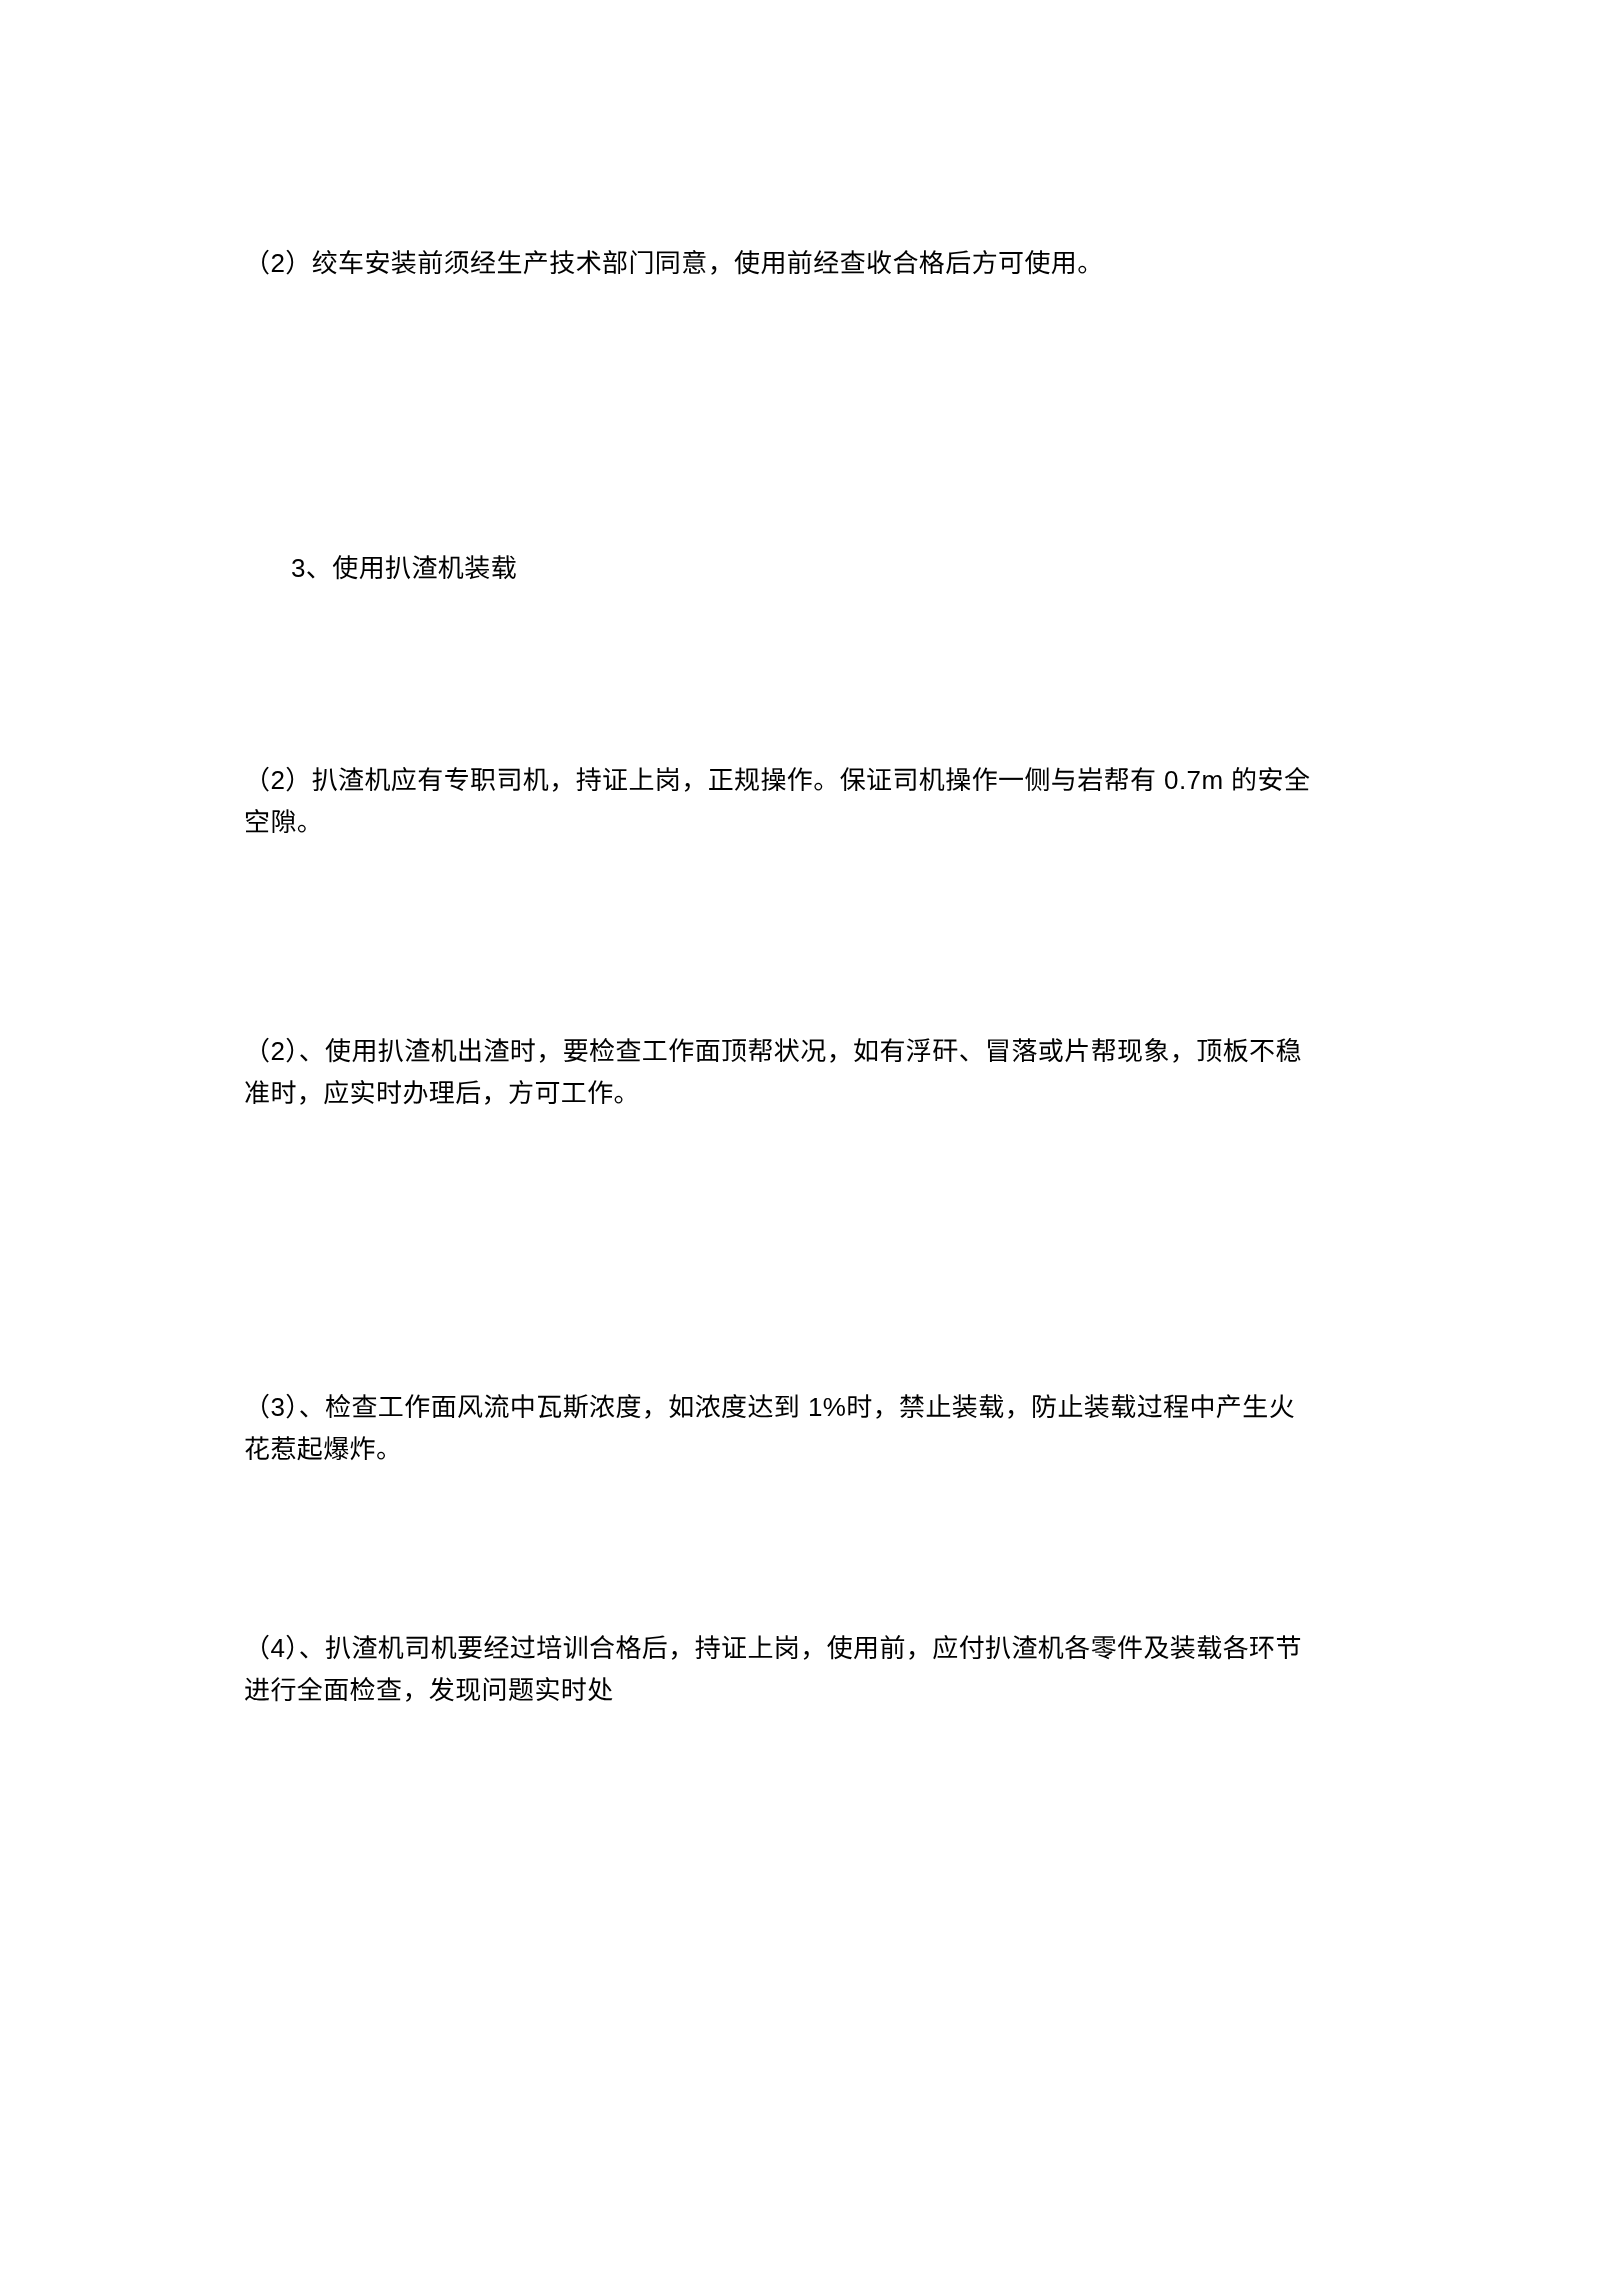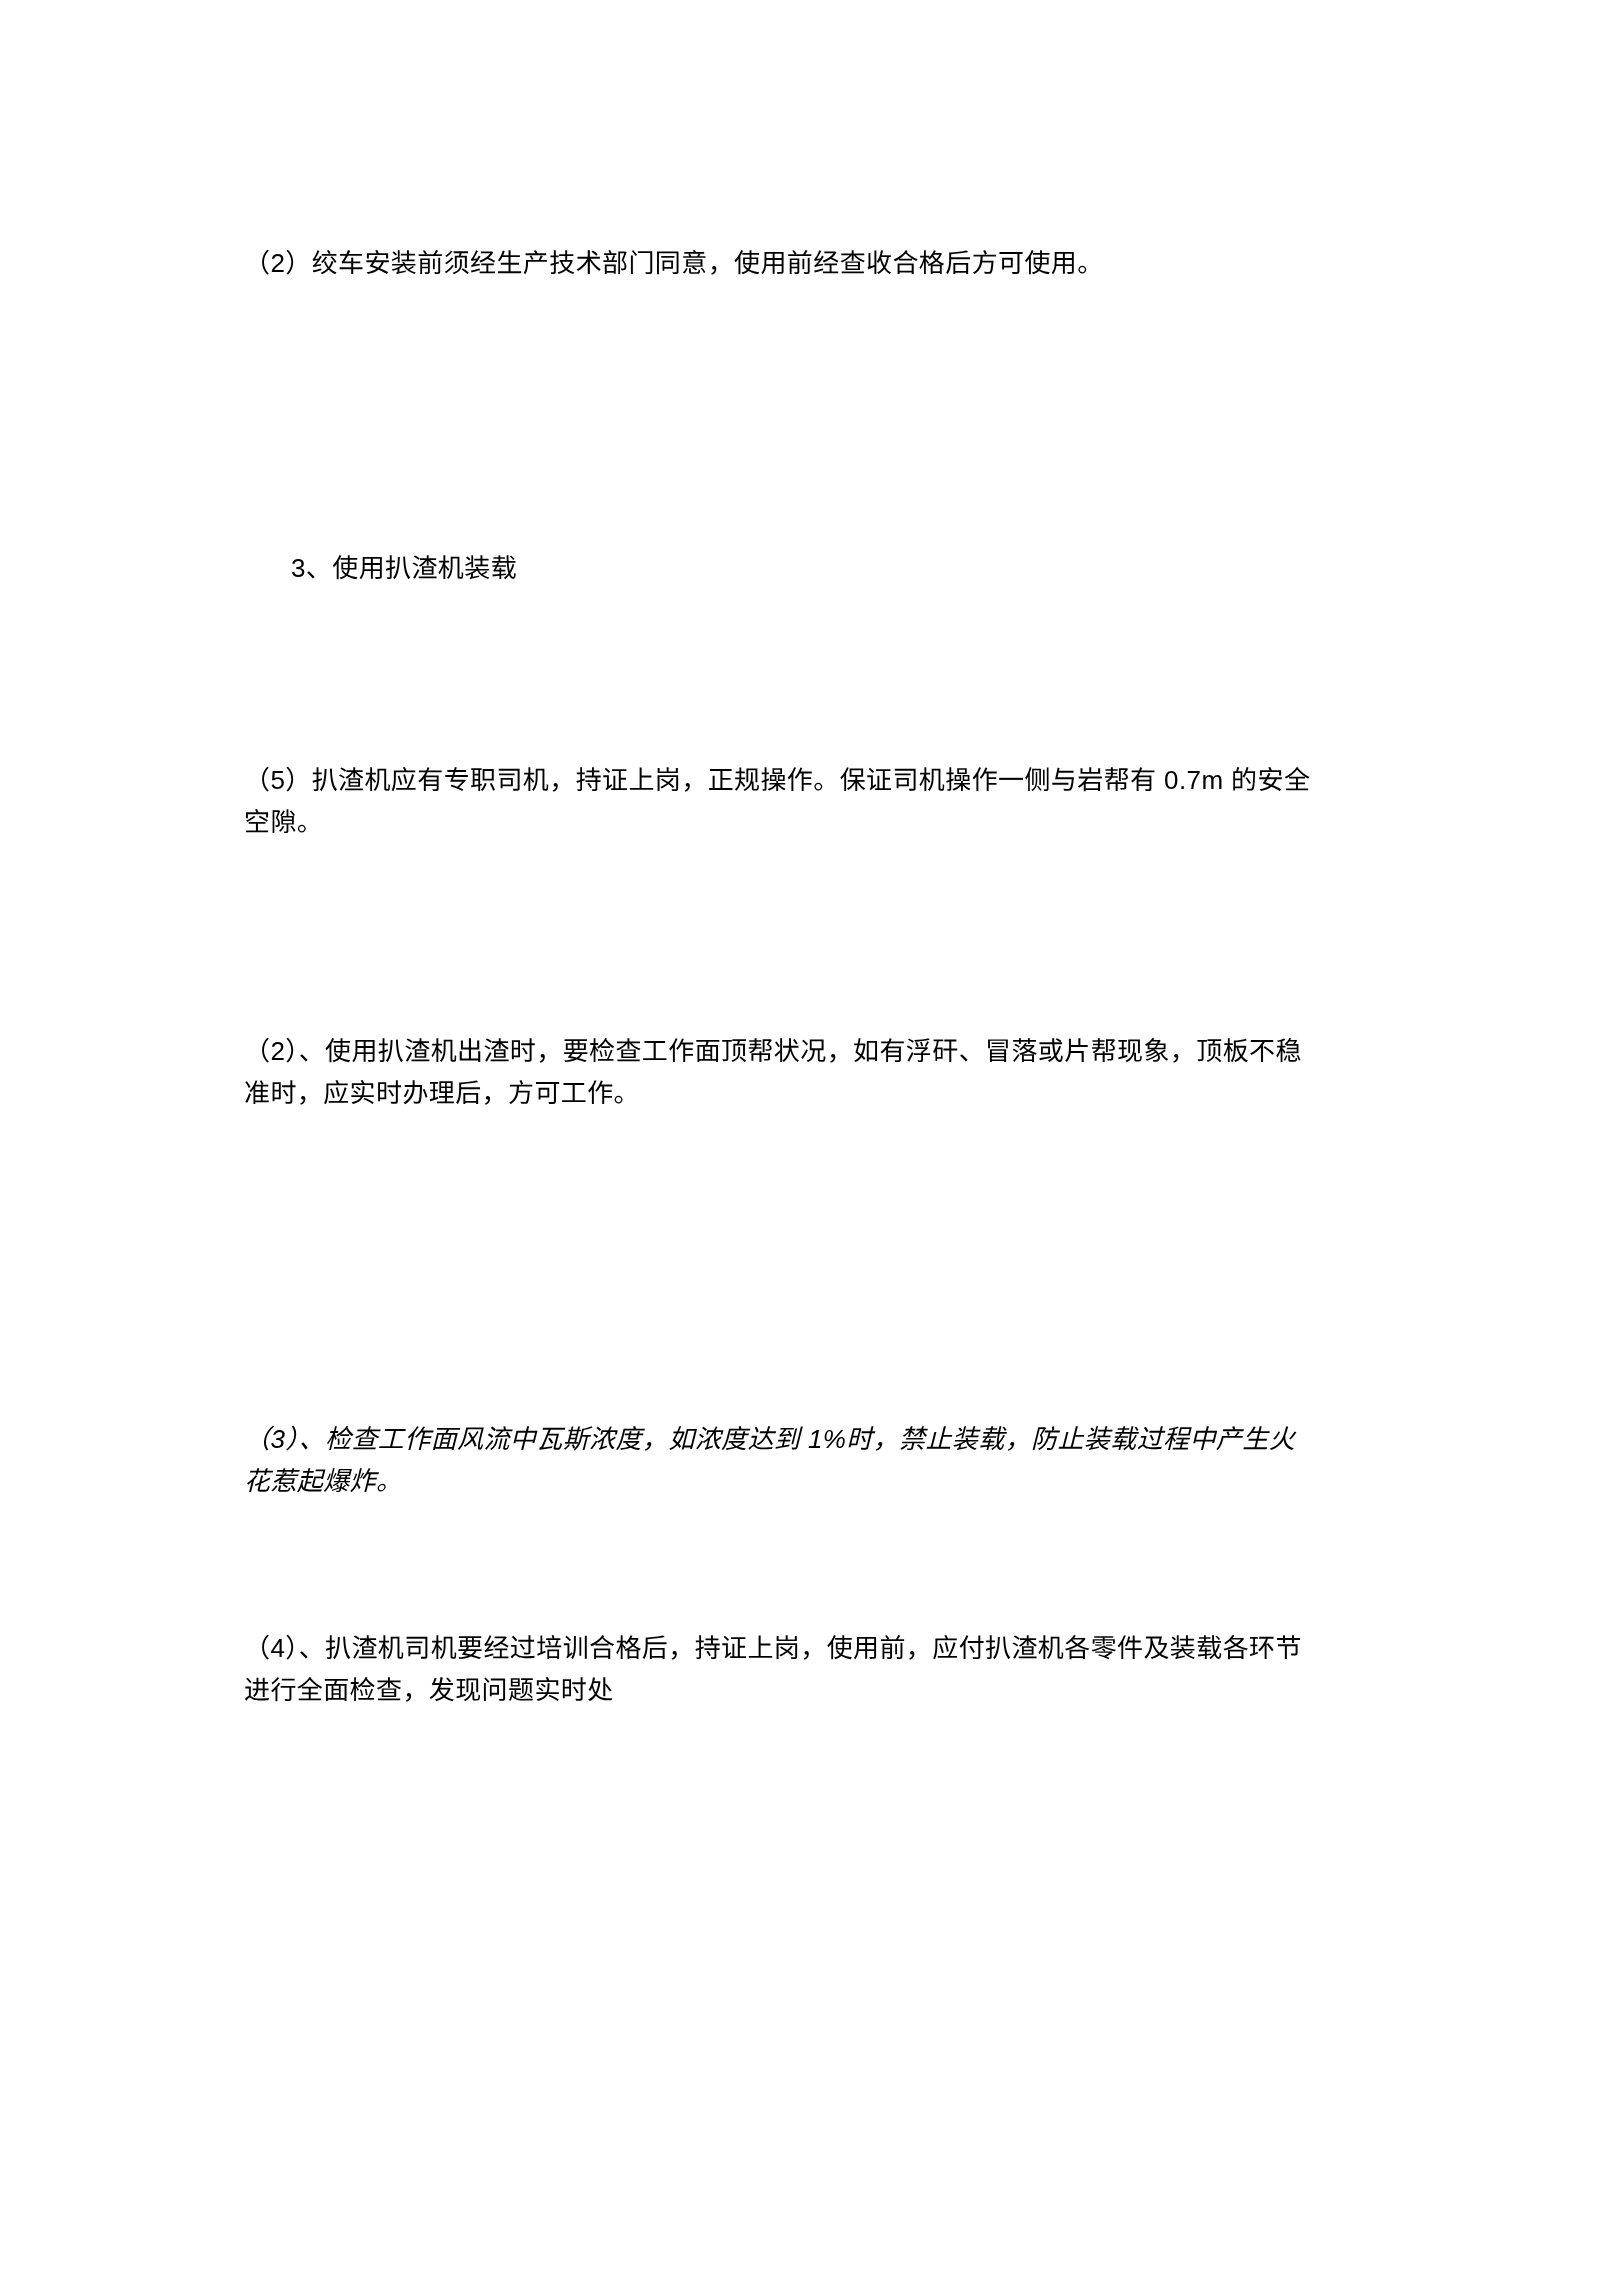--- a/index.html
+++ b/index.html
@@ -39,39 +39,39 @@
   }
   .indent {
     text-indent: 0;
   }
   
   .blk { position: absolute; width: 1075px; }
   .b1 { top: 216px; }
   .b2 { top: 521px; margin-left: 47px; }
   .b3 { top: 733px; }
   .b4 { top: 1004px; }
-  .b5 { top: 1392px; font-style: italic; }
+  .b5 { top: 1360px; }
   .b6 { top: 1601px; }
 </style>
 </head>
 <body>
 
 <div class="page">
   <div class="content">
 
     <div class="blk b1">
       <p class="para indent">（2）绞车安装前须经生产技术部门同意，使用前经查收合格后方可使用。</p>
     </div>
 
     <div class="blk b2">
       <p class="para indent">3、使用扒渣机装载</p>
     </div>
 
     <div class="blk b3">
-      <p class="para indent">（5）扒渣机应有专职司机，持证上岗，正规操作。保证司机操作一侧与岩帮有 0.7m 的安全空隙。</p>
+      <p class="para indent">（2）扒渣机应有专职司机，持证上岗，正规操作。保证司机操作一侧与岩帮有 0.7m 的安全空隙。</p>
     </div>
 
     <div class="blk b4">
       <p class="para indent">（2）、使用扒渣机出渣时，要检查工作面顶帮状况，如有浮矸、冒落或片帮现象，顶板不稳准时，应实时办理后，方可工作。</p>
     </div>
 
     <div class="blk b5">
       <p class="para indent">（3）、检查工作面风流中瓦斯浓度，如浓度达到 1%时，禁止装载，防止装载过程中产生火花惹起爆炸。</p>
     </div>
 

